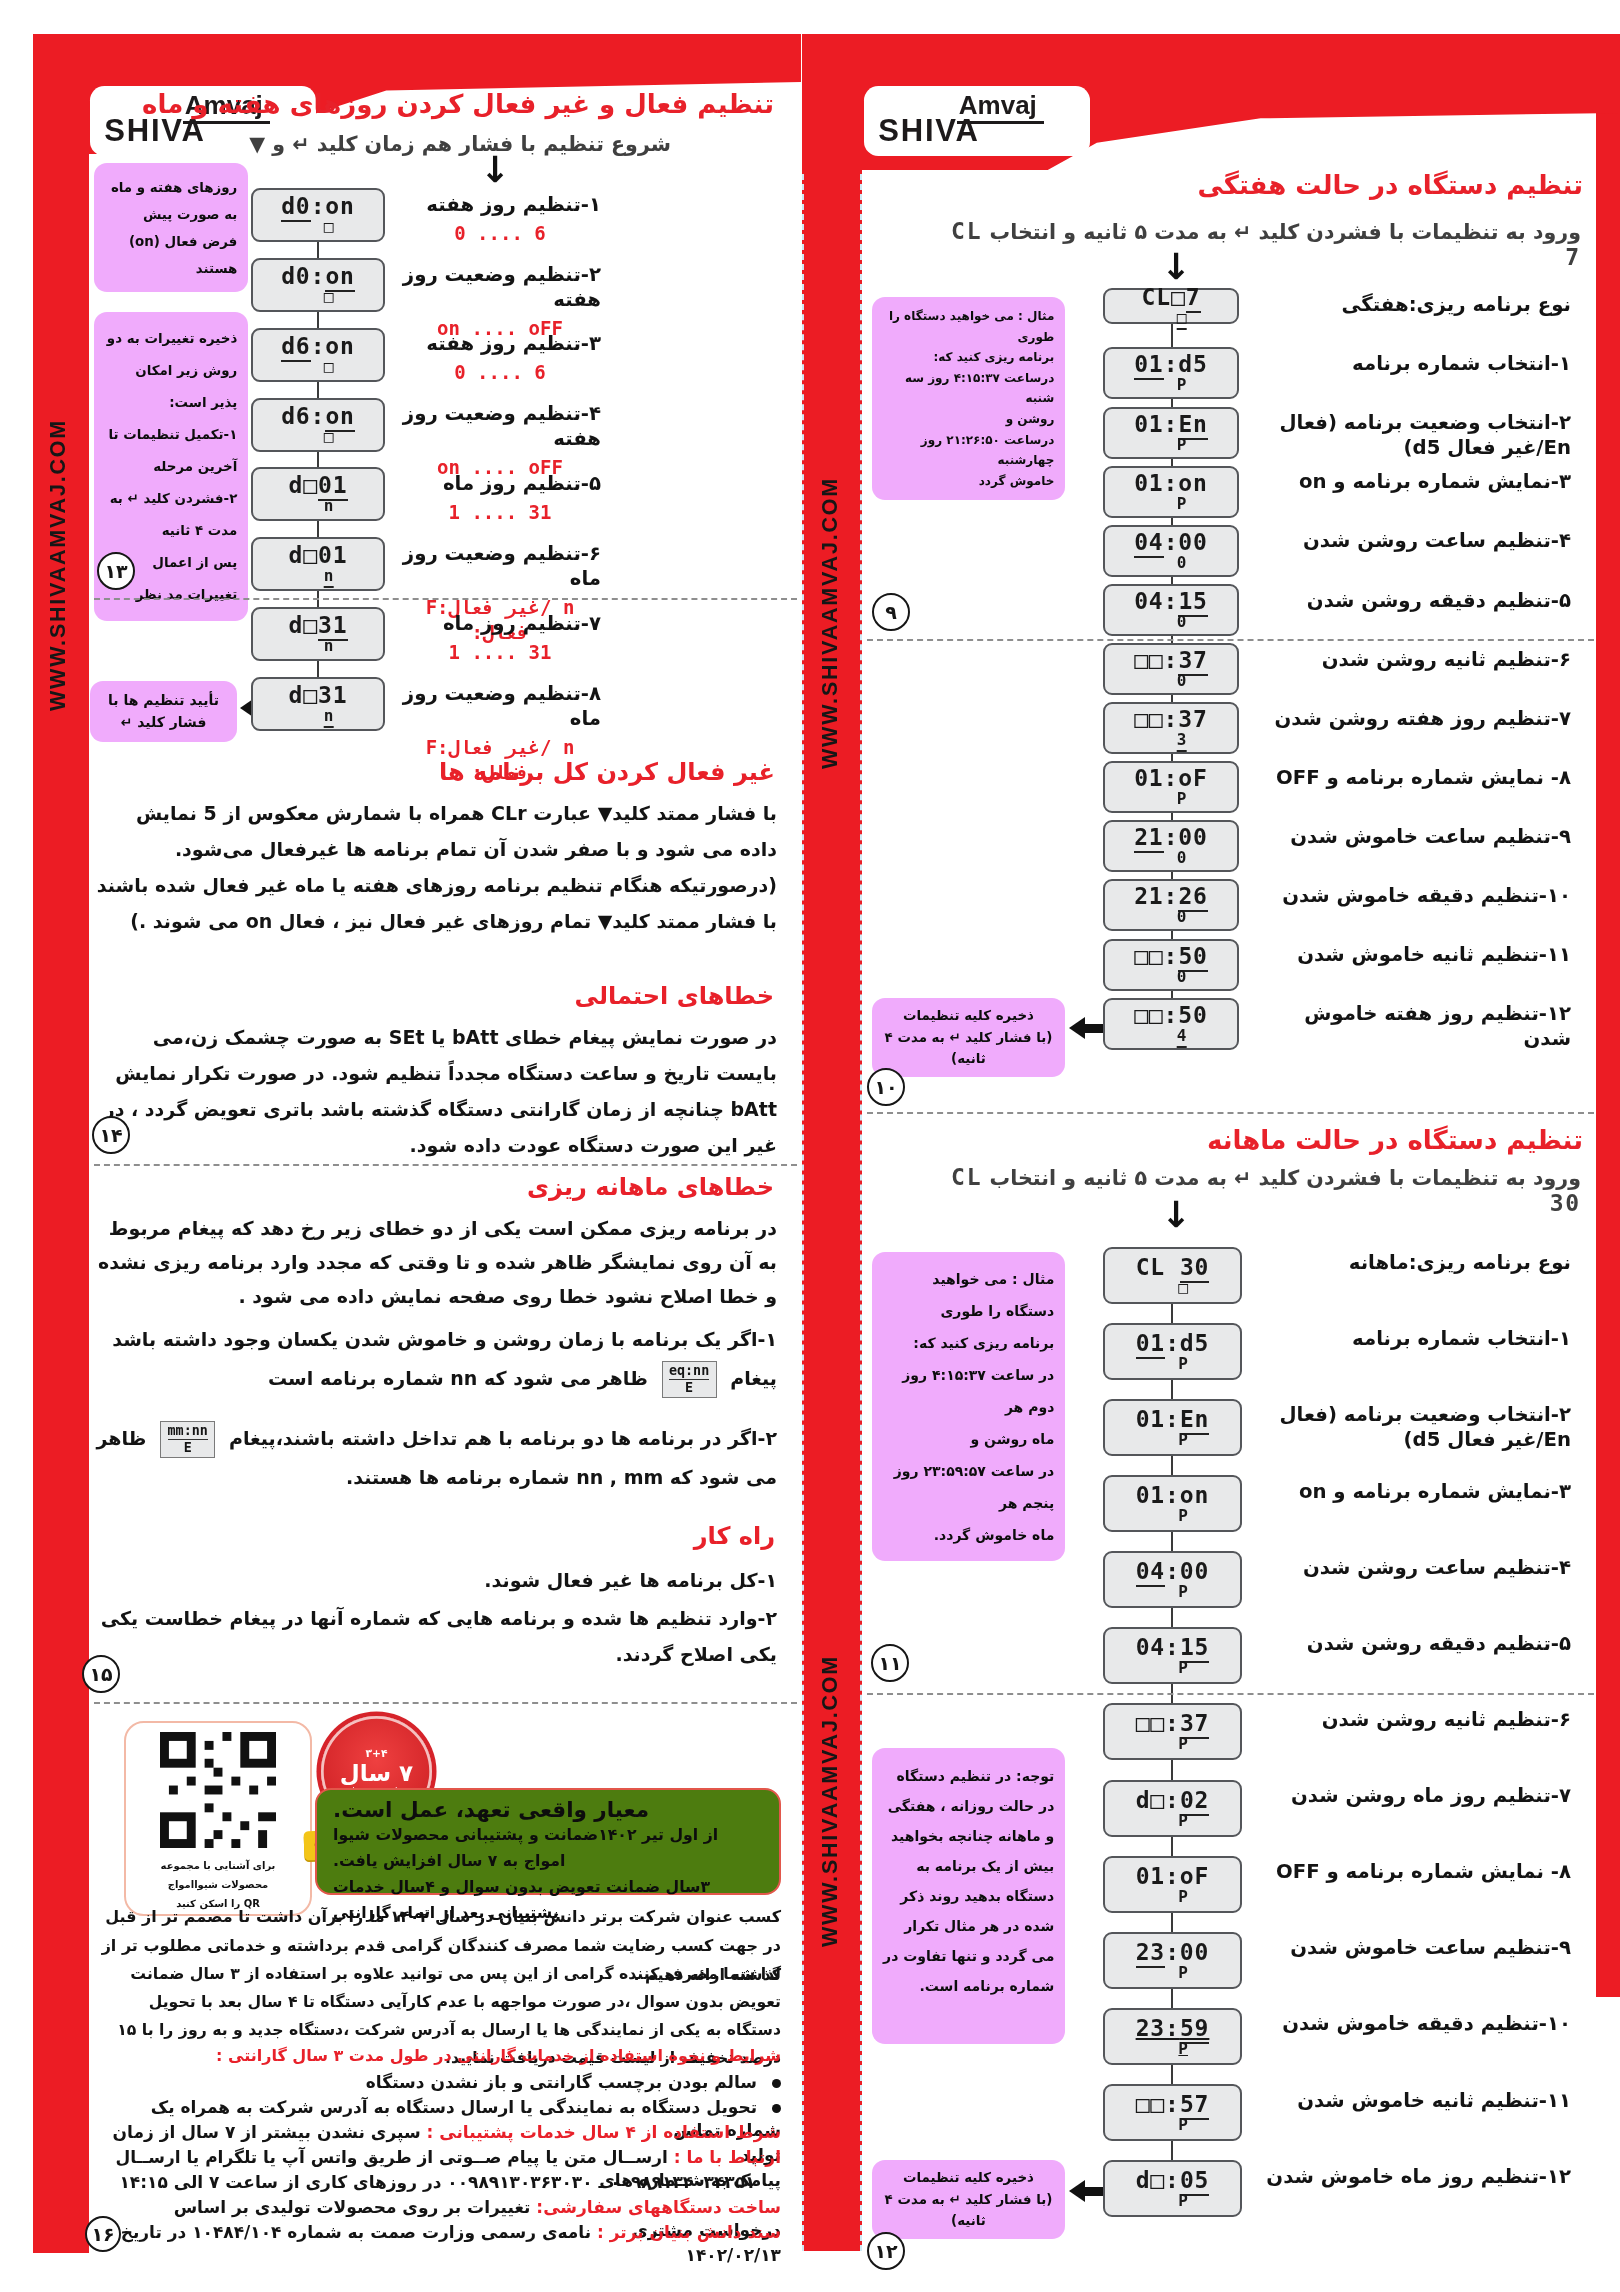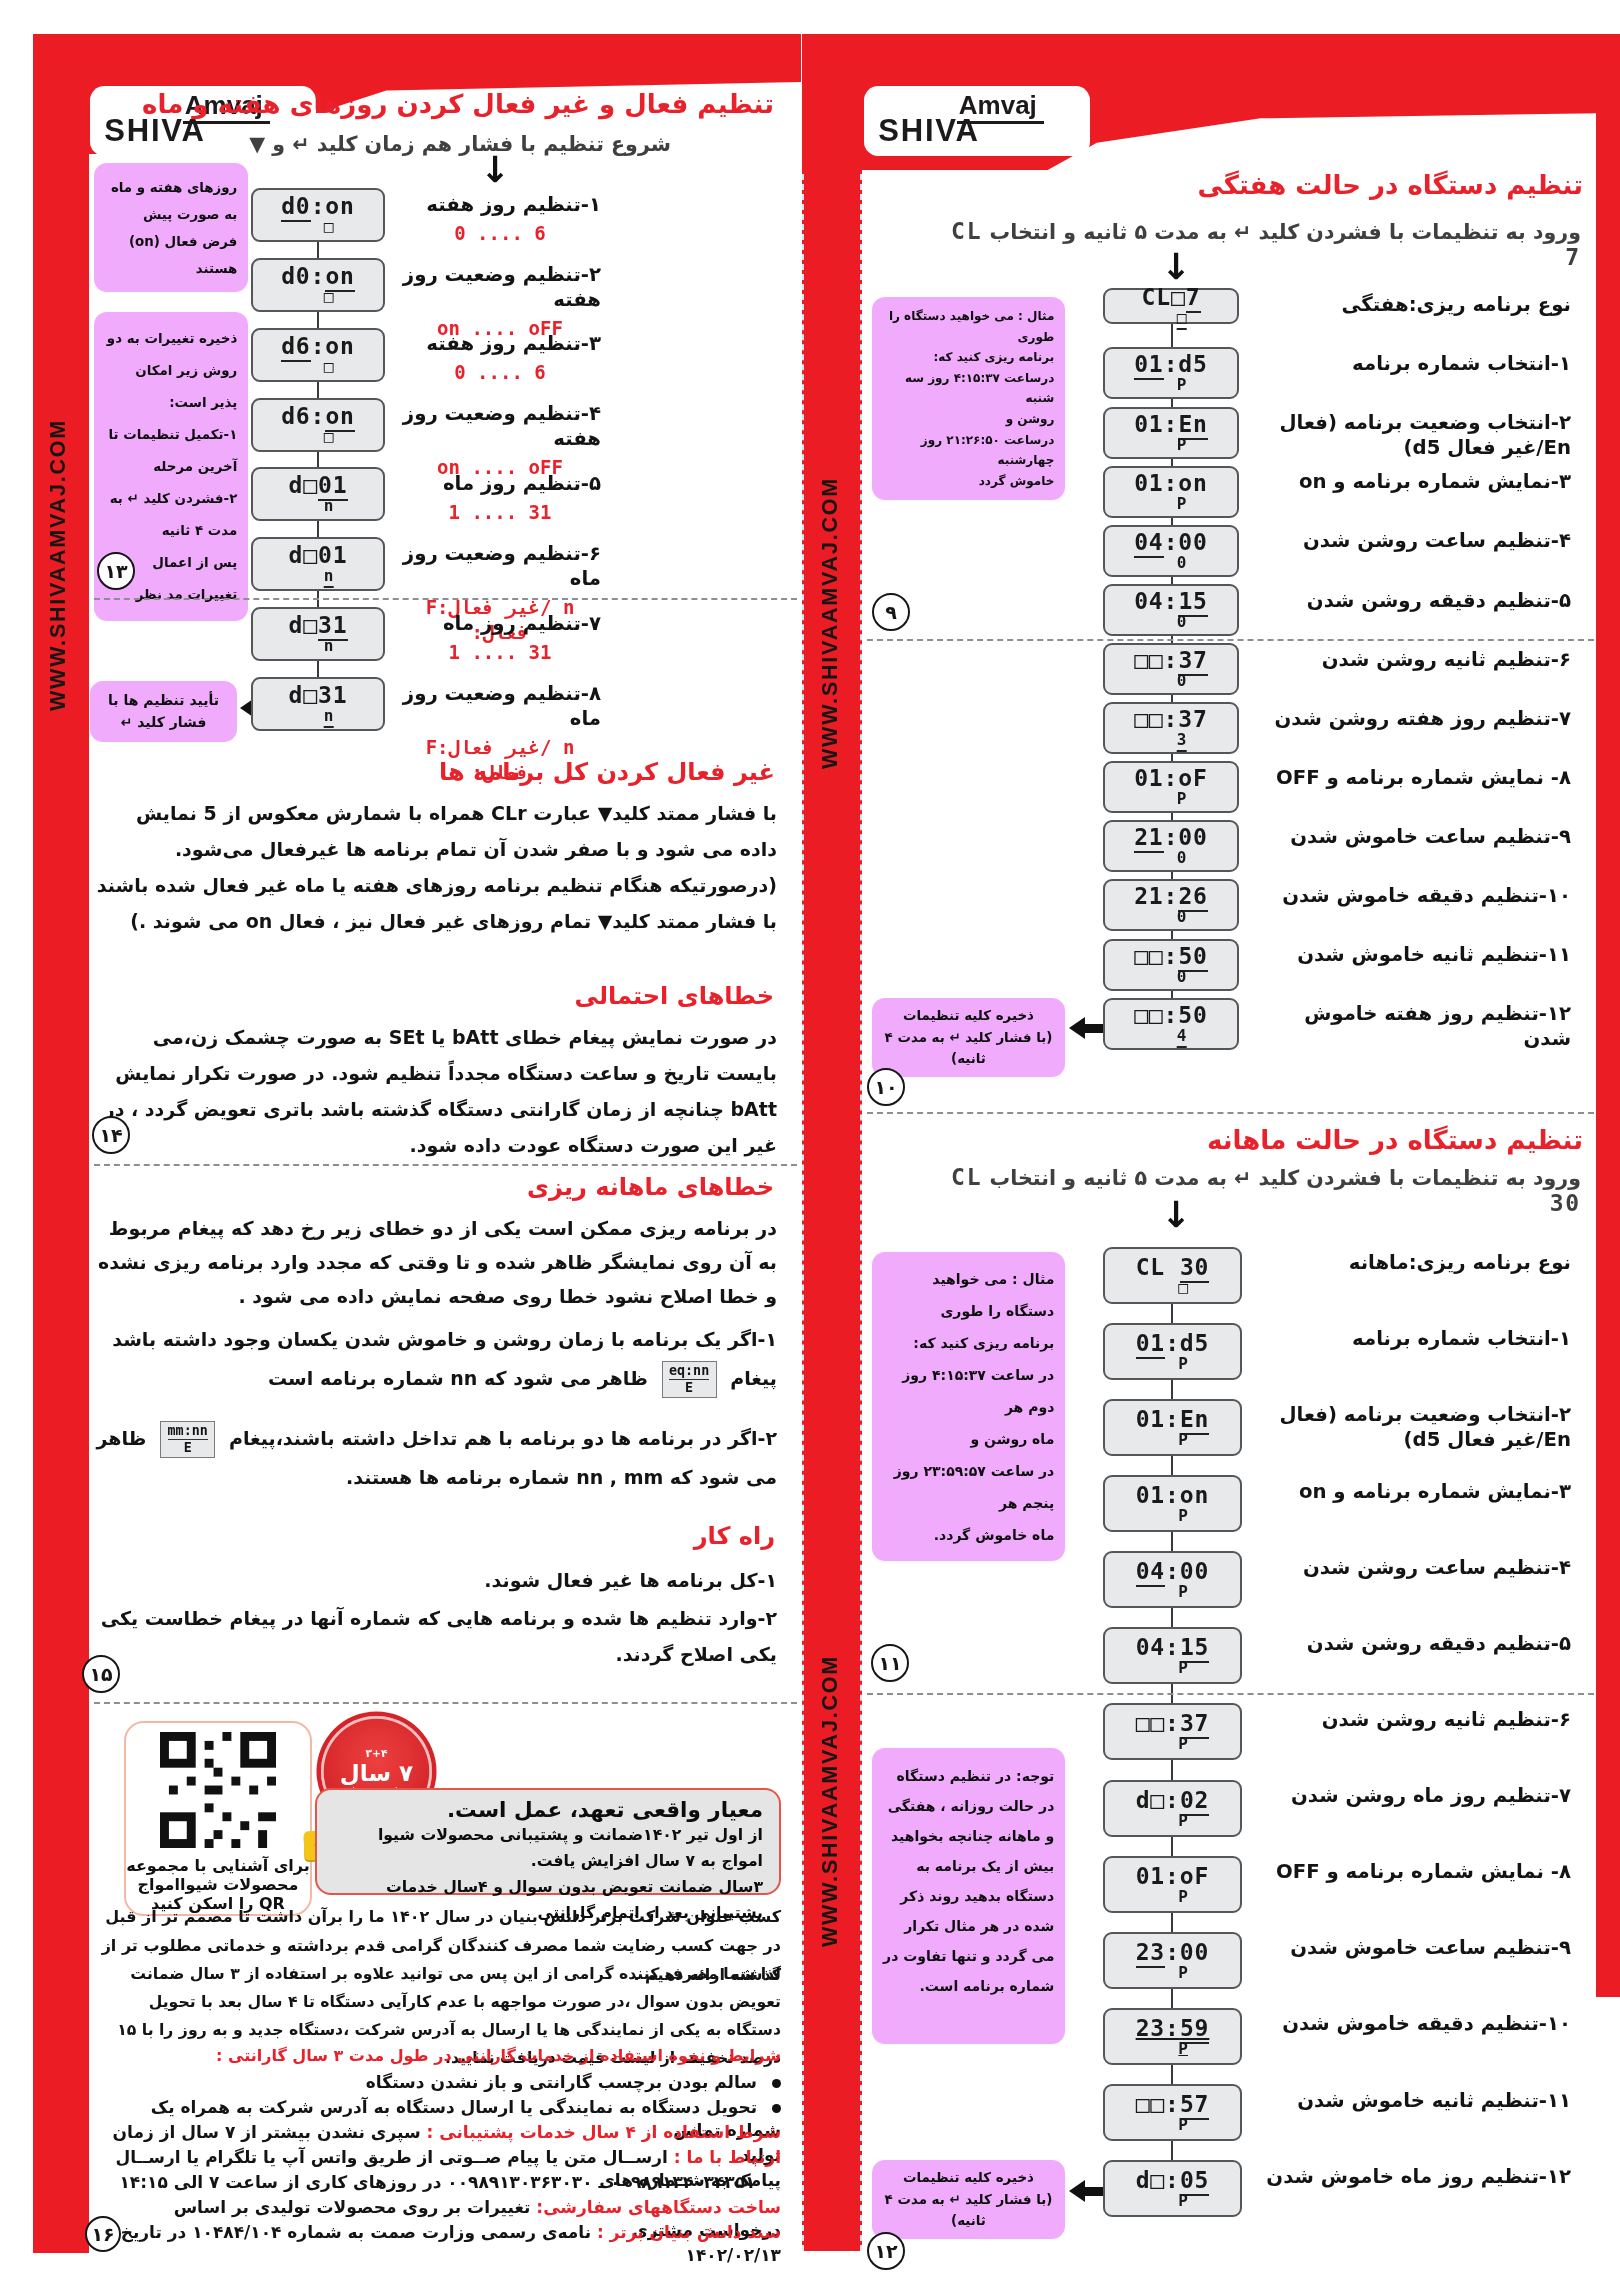--- a/index.html
+++ b/index.html
@@ -53,37 +53,37 @@
   .steprange{color:#e8212a;font-weight:bold;text-align:center;font-size:19px;
              font-family:"DejaVu Sans Mono","DejaVu Sans",monospace;margin-top:3.6px;direction:ltr;}
   .minilcd{display:inline-flex;flex-direction:column;align-items:center;background:#e8e9ea;
            border:1.8px solid #7a7a7a;padding:0.9px 6.3px;margin:0 7.2px;vertical-align:middle;
            font-family:"DejaVu Sans Mono",monospace;font-weight:bold;font-size:13.4px;direction:ltr;line-height:1.2;}
   .minilcd .r1{border-bottom:1.8px solid #333;}
   .segfont{font-family:"DejaVu Sans Mono","DejaVu Sans",monospace;font-weight:bold;letter-spacing:1.8px;}
   
   .qrbox{position:absolute;left:124px;top:1721px;width:188px;height:195px;background:#fff;
          border:2.7px solid #f3b9a6;border-radius:19.7px;box-sizing:border-box;text-align:center;}
-  .qrcap{font-size:16px;font-weight:bold;line-height:19px;direction:rtl;margin-top:5.4px;color:#111;}
+  .qrcap{font-size:10px;font-weight:bold;line-height:19px;direction:rtl;margin-top:5.4px;color:#111;}
   .seal{position:absolute;left:321px;top:1716px;width:111px;height:111px;border-radius:50%;
         background:radial-gradient(circle at 50% 40%,#ef4040,#c81a1f);
         box-shadow:0 0 0 4.5px #d6232a, inset 0 0 0 2.7px #f5c0c0;
         display:flex;flex-direction:column;align-items:center;justify-content:center;color:#fff;}
   .seal .t{font-size:10.7px;font-weight:bold;}
   .seal .m{font-size:23px;font-weight:bold;direction:rtl;}
   .seal .s{font-size:9px;direction:rtl;}
   .gband{position:absolute;left:304px;top:1829px;width:136px;height:29px;background:#f3c518;
          border-radius:4.5px;transform:rotate(-2deg);display:flex;align-items:center;justify-content:center;
          font-family:"Liberation Sans",sans-serif;font-weight:bold;font-size:17px;color:#7c1113;letter-spacing:0.9px;
          box-shadow:0 1.8px 0 #c79a08;}
   .gtail{position:absolute;left:337px;top:1863px;width:93px;height:15px;background:#f3c518;
          transform:rotate(-7deg);border-radius:2.7px;display:flex;align-items:center;justify-content:center;
          font-size:7.6px;color:#a02;font-weight:bold;direction:rtl;}
-  .promise{position:absolute;left:315px;top:1788px;width:466px;height:107px;background:#e5e5e5;
-           border:2.2px solid #e2574b;border-radius:16px;direction:rtl;text-align:right;
+  .promise{position:absolute;left:315px;top:1788px;width:466px;height:107px;background:#4d7c0f;
+           border:2.2px solid #e2574b;border-radius:16px;direction:rtl;text-align:left;
            box-sizing:border-box;padding:7.2px 16px;color:#0d0d0d;}
   .promise .pt{font-size:21.5px;font-weight:bold;}
   .promise .pl{font-size:15.7px;font-weight:bold;line-height:26px;}
   .fline{position:absolute;left:94px;width:687px;direction:rtl;text-align:right;font-size:17px;
          font-weight:600;color:#141414;line-height:23px;}
   .fline .lbl{color:#e8212a;font-weight:bold;}
   .bullet{display:inline-block;width:9px;height:9px;border-radius:50%;background:#111;margin-left:9px;}
 </style>
 </head>
 <body>

